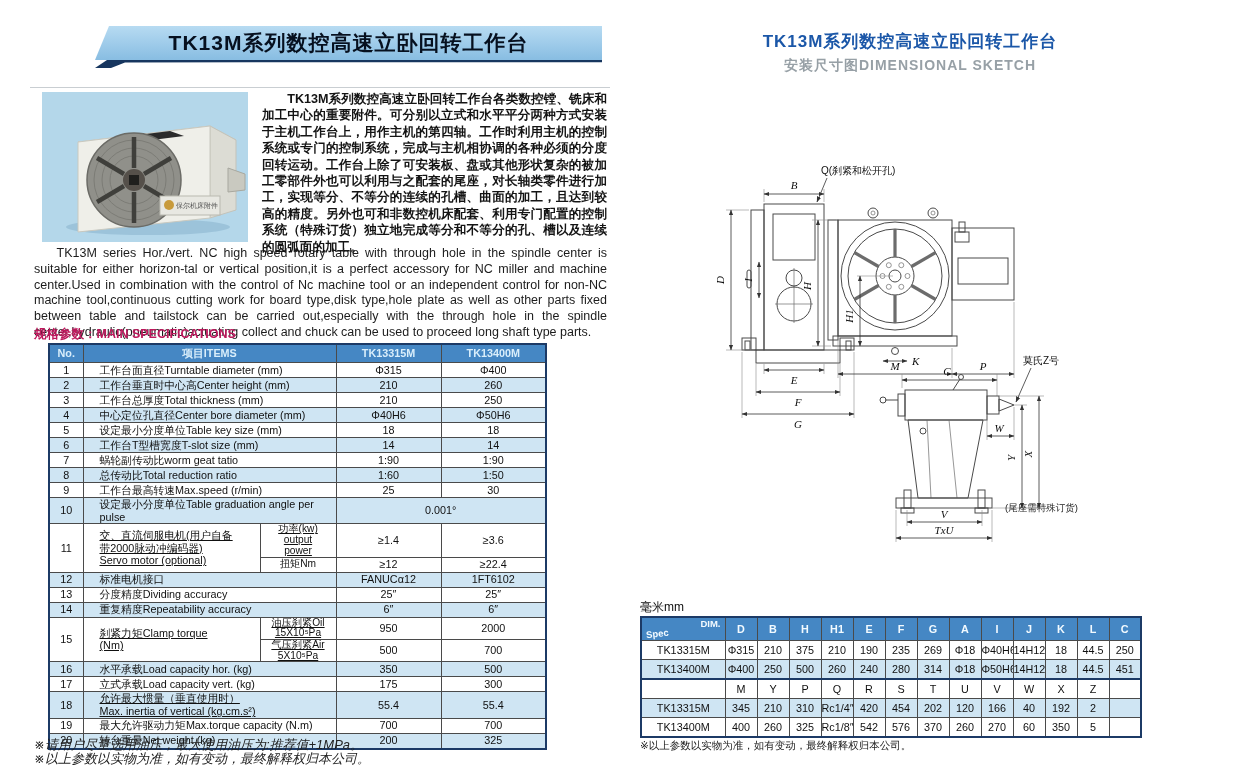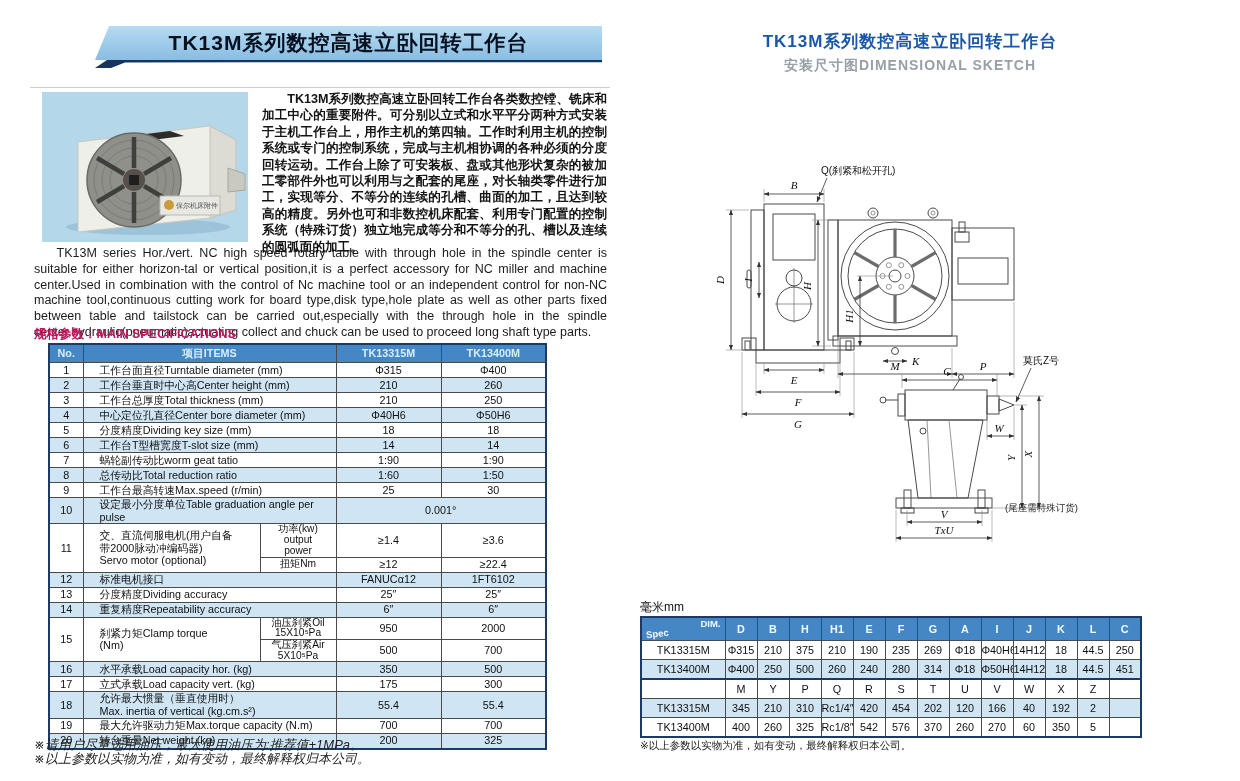--- a/index.html
+++ b/index.html
@@ -30,21 +30,21 @@
   .spec-heading{position:absolute;left:34px;top:326px;font-size:12.5px;font-weight:600;color:#be185d;}
 
   
   .spec-table{position:absolute;left:48px;top:343px;border-collapse:collapse;table-layout:fixed;
               width:497px;border:2px solid #1c3a66;background:#fff;}
   .spec-table th,.spec-table td{border:1px solid #4a4a4a;font-size:10.8px;padding:0 3px;
               height:14px;line-height:1.18;color:#101010;text-align:center;overflow:hidden;}
   .spec-table th{background:#4587c4;color:#d9eefb;font-weight:bold;height:17px;}
   .spec-table td.item{text-align:left;padding-left:16px;}
   .spec-table tr.alt td{background:#cfe5f3;}
-  .pre{white-space:pre-line;}
+  .pre{white-space:pre-line;text-decoration:underline;}
   .spec-table td.sub{font-size:10.2px;line-height:1.05;}
 
   .footnote{position:absolute;left:34px;font-size:13px;color:#222;font-style:italic;}
   .fn1{top:736px;} .fn2{top:750px;}
 
   
   .r-title{position:absolute;left:640px;top:30px;width:540px;text-align:center;
            font-size:17px;font-weight:bold;color:#1b57a8;letter-spacing:1px;}
   .r-sub{position:absolute;left:640px;top:57px;width:540px;text-align:center;
          font-size:14px;font-weight:bold;color:#97a0a6;letter-spacing:1px;}
@@ -151,21 +151,21 @@
           <td class="val">250</td>
         </tr>
     <tr class="alt">
           <td class="no">4</td>
           <td class="item" colspan="2">中心定位孔直径Center bore diameter (mm)</td>
           <td class="val">Φ40H6</td>
           <td class="val">Φ50H6</td>
         </tr>
     <tr>
           <td class="no">5</td>
-          <td class="item" colspan="2">分度精度Dividing key size (mm)</td>
+          <td class="item" colspan="2">设定最小分度单位Table key size (mm)</td>
           <td class="val">18</td>
           <td class="val">18</td>
         </tr>
     <tr class="alt">
           <td class="no">6</td>
           <td class="item" colspan="2">工作台T型槽宽度T-slot size (mm)</td>
           <td class="val">14</td>
           <td class="val">14</td>
         </tr>
     <tr>

